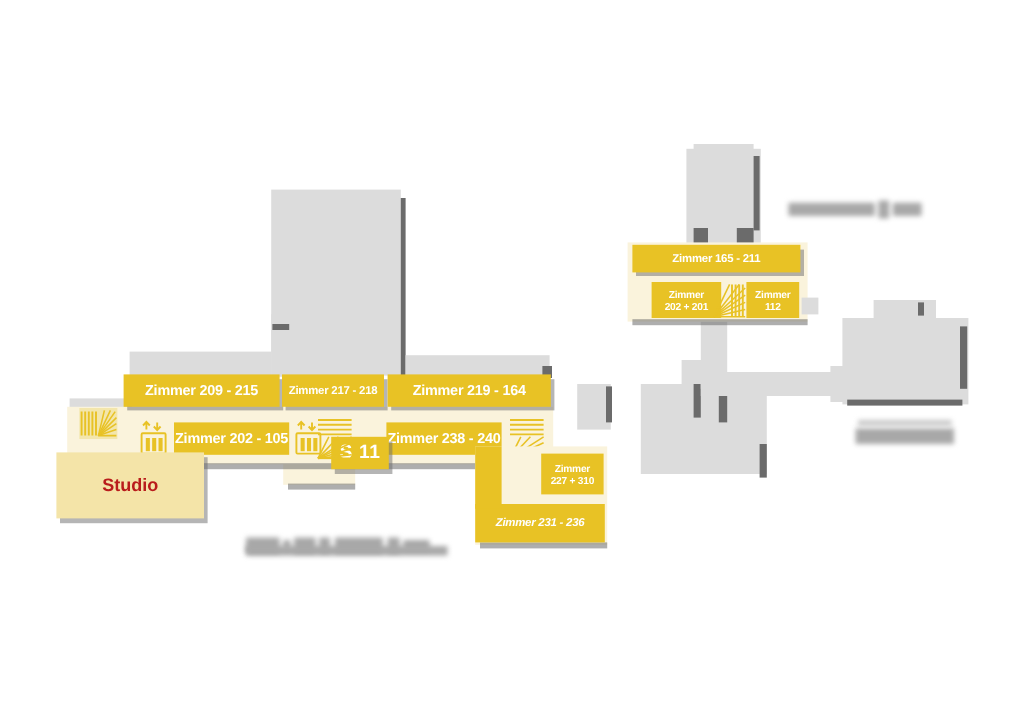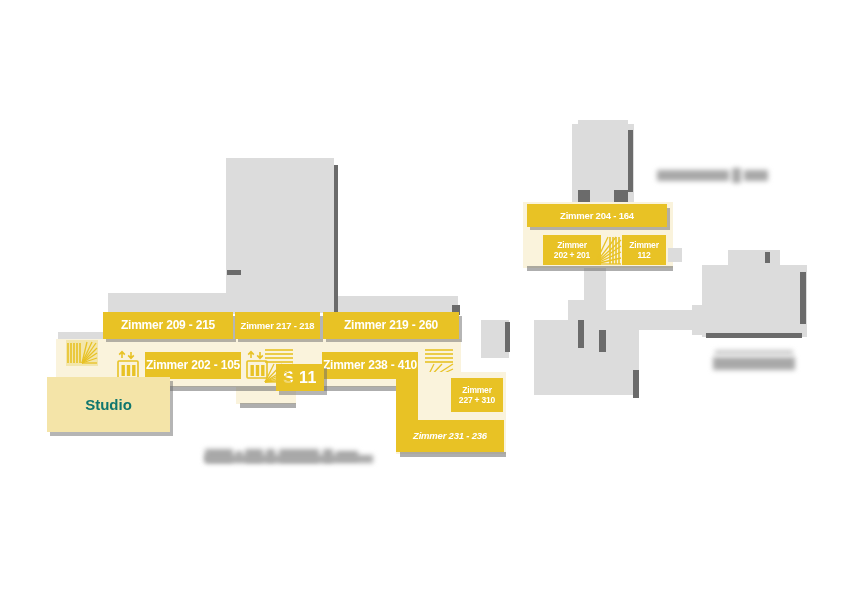--- a/index.html
+++ b/index.html
@@ -32,21 +32,21 @@
   .band.t12{font-size:12px;}
   .band.t10{font-size:9.5px;}
   .band.t9 {font-size:8.5px;}
 
   .badge-s11{
     background:#e8c225;color:#ffffff;font-weight:bold;font-size:16px;
     display:flex;align-items:center;justify-content:center;
     letter-spacing:0.5px;
   }
   .studio-label{
-    color:#0f766e;font-weight:bold;font-size:15px;
+    color:#b91c1c;font-weight:bold;font-size:15px;
     display:flex;align-items:center;justify-content:center;
   }
   .blur-b{ 
     display:inline-block;
     background:#a8a8a8;
     border-radius:1px;
     vertical-align:middle;
   }
   .smudge{filter:blur(2.4px);-webkit-filter:blur(2.4px);}
 
@@ -75,25 +75,25 @@
   <div class="abs grey-dark" style="left:60px;top:386px;width:400px;height:5px;opacity:.55;"></div>
   <div class="abs grey-dark" style="left:240px;top:403px;width:56px;height:5px;opacity:.55;"></div>
 
   <div class="abs grey-dark" style="left:106px;top:316px;width:130px;height:26px;opacity:.5;"></div>
   <div class="abs band t12" style="left:103px;top:312px;width:130px;height:27px;">Zimmer 209 - 215</div>
 
   <div class="abs grey-dark" style="left:238px;top:316px;width:85px;height:26px;opacity:.5;"></div>
   <div class="abs band t10" style="left:235px;top:312px;width:85px;height:27px;text-align:right;">Zimmer 217 - 218</div>
 
   <div class="abs grey-dark" style="left:326px;top:316px;width:136px;height:26px;opacity:.5;"></div>
-  <div class="abs band t12" style="left:323px;top:312px;width:136px;height:27px;">Zimmer 219 - 260</div>
+  <div class="abs band t12" style="left:323px;top:312px;width:136px;height:27px;">Zimmer 219 - 164</div>
 
   <div class="abs band t12" style="left:145px;top:352px;width:96px;height:27px;">Zimmer 202 - 105</div>
 
-  <div class="abs band t12" style="left:322px;top:352px;width:96px;height:27px;">Zimmer 238 - 410</div>
+  <div class="abs band t12" style="left:322px;top:352px;width:96px;height:27px;">Zimmer 238 - 240</div>
 
   <div class="abs grey-dark" style="left:279px;top:368px;width:48px;height:27px;opacity:.5;"></div>
   <div class="abs badge-s11" style="left:276px;top:364px;width:48px;height:27px;">S 11</div>
 
   <div class="abs" style="left:66px;top:340px;width:32px;height:26px;">
     <svg class="icon" width="32" height="26" viewBox="0 0 32 26">
       <rect x="0" y="0" width="32" height="26" fill="#f3e6ac"></rect>
       <g stroke="#e8c225" stroke-width="1.6">
         <line x1="2" y1="3" x2="2" y2="23"></line>
         <line x1="5" y1="3" x2="5" y2="23"></line>
@@ -220,21 +220,21 @@
   <div class="abs grey" style="left:572px;top:124px;width:62px;height:80px;"></div>
   <div class="abs grey" style="left:578px;top:120px;width:50px;height:10px;"></div>
   <div class="abs grey-dark" style="left:628px;top:130px;width:5px;height:62px;"></div>
   <div class="abs grey-dark" style="left:578px;top:190px;width:12px;height:14px;"></div>
   <div class="abs grey-dark" style="left:614px;top:190px;width:14px;height:14px;"></div>
 
   <div class="abs cream" style="left:523px;top:202px;width:150px;height:66px;"></div>
   <div class="abs grey-dark" style="left:527px;top:266px;width:146px;height:5px;opacity:.55;"></div>
 
   <div class="abs grey-dark" style="left:530px;top:208px;width:140px;height:22px;opacity:.5;"></div>
-  <div class="abs band t10" style="left:527px;top:204px;width:140px;height:23px;">Zimmer 204 - 164</div>
+  <div class="abs band t10" style="left:527px;top:204px;width:140px;height:23px;">Zimmer 165 - 211</div>
 
   <div class="abs band t9" style="left:543px;top:235px;width:58px;height:30px;flex-direction:column;line-height:1.2;">
     <span>Zimmer</span>
     <span>202 + 201</span>
   </div>
 
   <div class="abs band t9" style="left:622px;top:235px;width:44px;height:30px;flex-direction:column;line-height:1.2;">
     <span>Zimmer</span>
     <span>112</span>
   </div>

